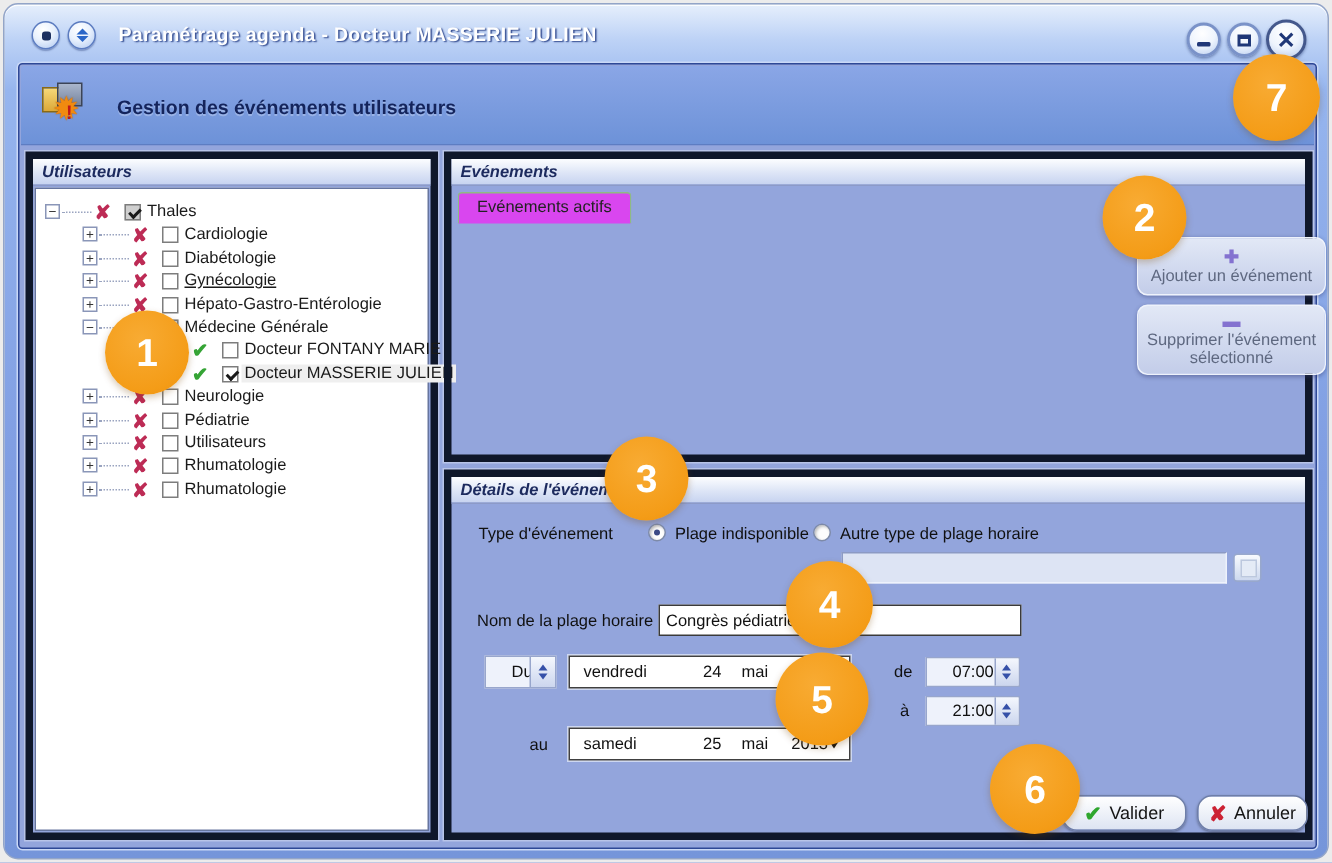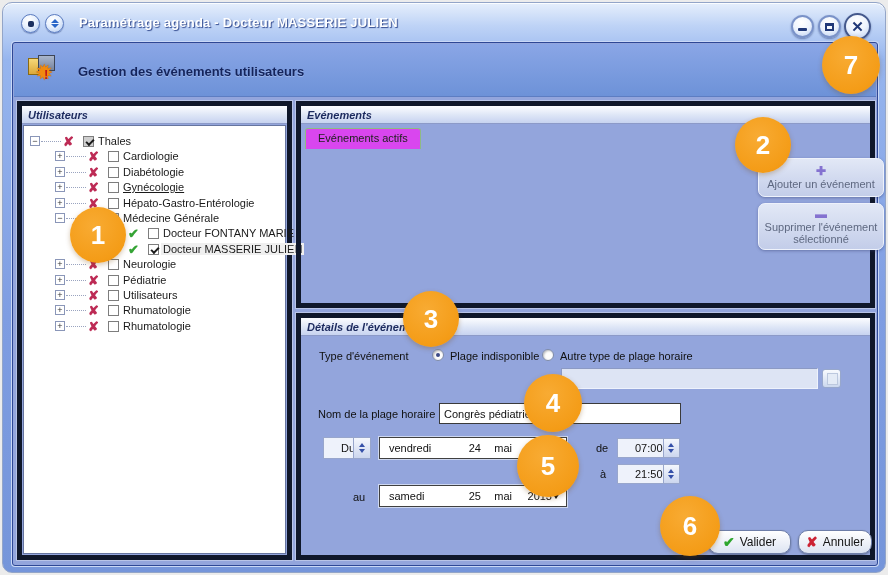--- a/index.html
+++ b/index.html
@@ -331,21 +331,21 @@
       <div class="spinbox" id="time1">
         <span class="val">07:00</span>
         <span class="spinbtn">
             <i class="up"></i>
             <i class="dn"></i>
           </span>
       </div>
 
       <div class="lbl" id="a-label">à</div>
       <div class="spinbox" id="time2">
-        <span class="val">21:50</span>
+        <span class="val">21:00</span>
         <span class="spinbtn">
             <i class="up"></i>
             <i class="dn"></i>
           </span>
       </div>
 
       <div class="lbl" id="au-label">au</div>
       <div class="datecombo" id="end-combo">
         <span class="wd">samedi</span>
         <span class="dy">25</span>

